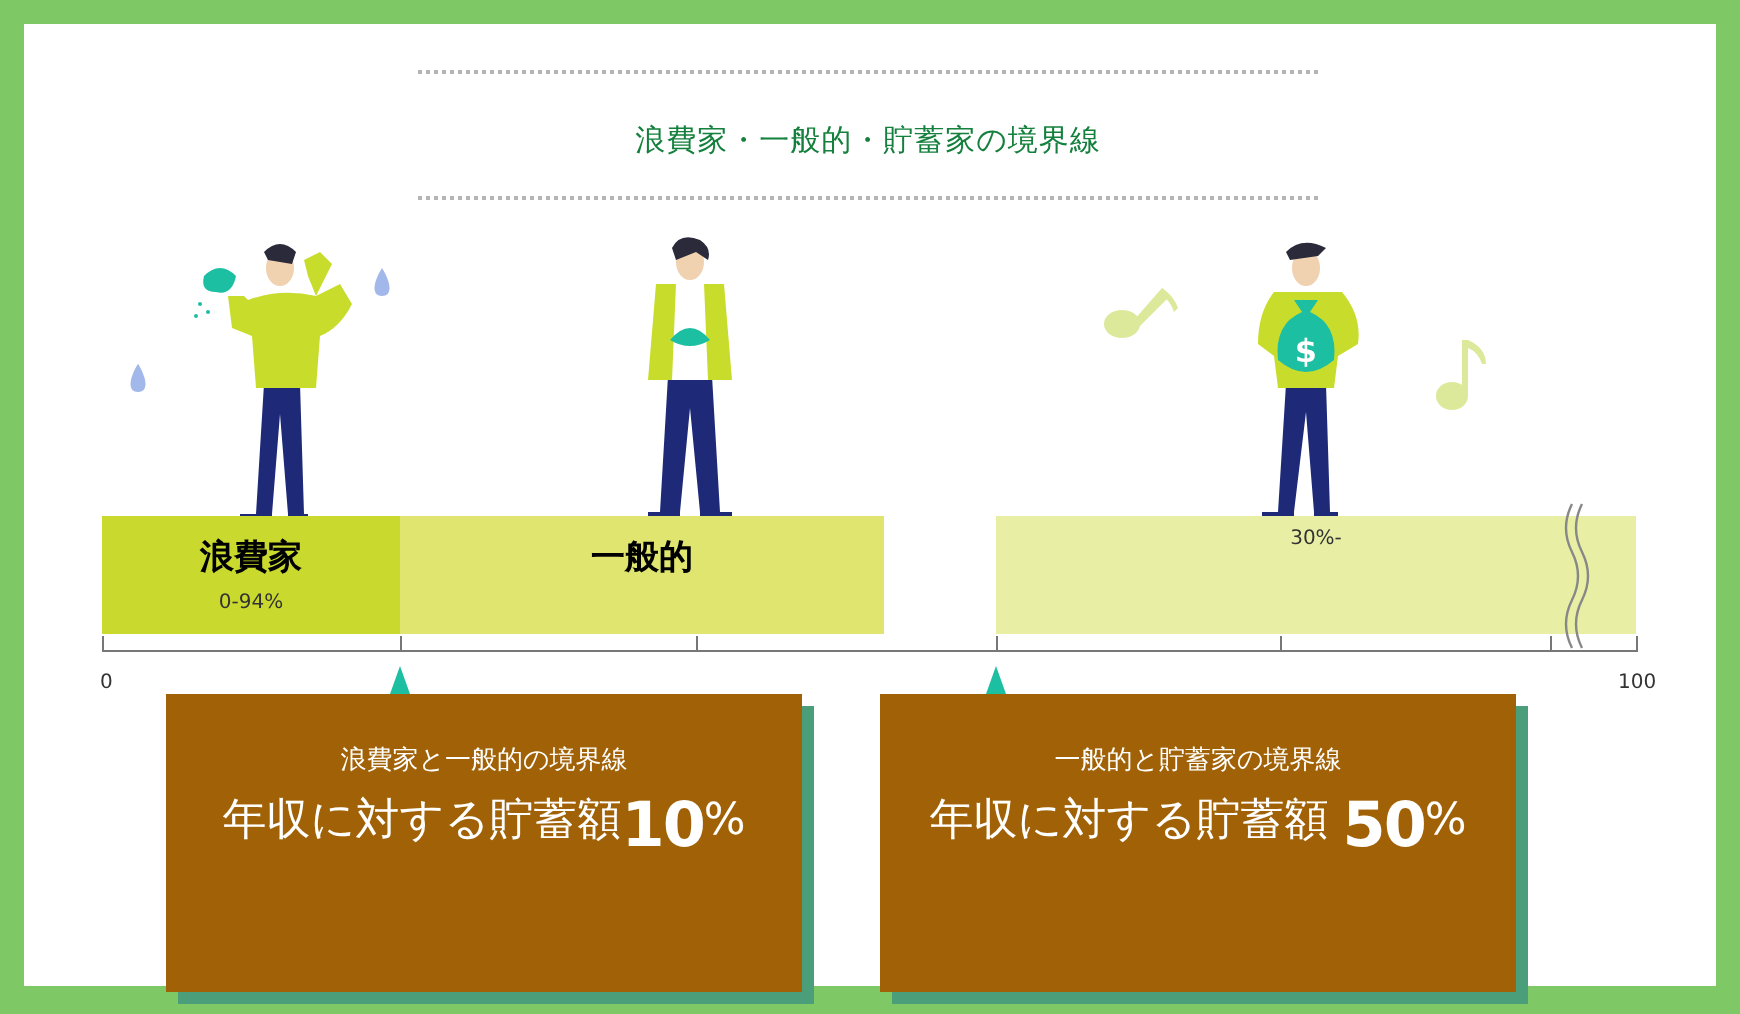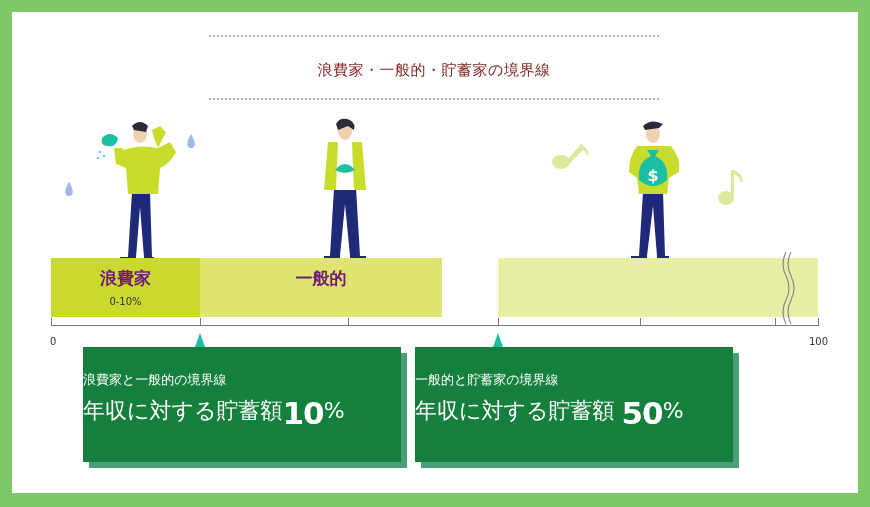--- a/index.html
+++ b/index.html
@@ -1,27 +1,27 @@
 <!DOCTYPE html>
 <html><head>
 <meta charset="utf-8">
 <style>
   html, body { margin:0; padding:0; }
   body { width:870px; height:507px; position:relative; overflow:hidden; background:#7ec865; font-family:"DejaVu Sans","Liberation Sans",sans-serif; }
   .canvas { position:absolute; left:12px; top:12px; width:846px; height:481px; background:#ffffff; }
   .abs { position:absolute; }
   .dotline { position:absolute; left:197px; width:450px; height:0; border-top:2px dotted #b5b5b5; }
-  .title { position:absolute; left:197px; width:450px; top:49px; text-align:center; font-size:15px; color:#7f1d1d; letter-spacing:0.5px; }
+  .title { position:absolute; left:197px; width:450px; top:49px; text-align:center; font-size:15px; color:#15803d; letter-spacing:0.5px; }
   .seg { position:absolute; top:246px; height:59px; text-align:center; }
-  .seg .name { display:block; font-size:17px; font-weight:bold; color:#701a75; margin-top:9px; }
+  .seg .name { display:block; font-size:17px; font-weight:bold; color:#000000; margin-top:9px; }
   .seg .range { display:block; font-size:10px; color:#333; margin-top:6px; }
   .axis { position:absolute; left:39px; top:313px; width:767px; height:1px; background:#777; }
   .tick { position:absolute; top:306px; width:1px; height:8px; background:#777; }
   .axlabel { position:absolute; font-size:10px; color:#333; }
-  .callout { position:absolute; top:335px; width:318px; height:115px; background:#15803d; box-shadow:6px 6px 0 #4a9e7a; color:#fff; }
+  .callout { position:absolute; top:335px; width:318px; height:149px; background:#a16207; box-shadow:6px 6px 0 #4a9e7a; color:#fff; text-align:center; }
   .callout .sub { display:block; font-size:13px; margin-top:24px; }
   .callout .main { display:block; margin-top:6px; font-size:22px; white-space:nowrap; }
   .callout .big { font-size:31px; font-weight:bold; vertical-align:-6px; letter-spacing:-1px; }
   .callout .pct { font-size:22px; }
   .pointer { position:absolute; width:0; height:0; border-left:5px solid transparent; border-right:5px solid transparent; border-bottom:14px solid #1dbfa3; }
   svg { position:absolute; overflow:visible; }
 </style>
 </head>
 <body>
 
@@ -93,26 +93,27 @@
       <path d="M96 8 Q104 0 116 6 L112 10 L98 12Z" fill="#2a2a3a"></path>
       <g>
         <path d="M100 32 L112 32 L108 38 Q122 44 120 62 Q106 74 92 62 Q90 44 104 38Z" fill="#1dbfa3"></path>
         <text x="106" y="63" text-anchor="middle" font-size="16" font-weight="bold" fill="#fff" font-family="DejaVu Sans, sans-serif">$</text>
       </g>
     </svg>
   </div>
 
   <div class="seg" style="left:39px;width:149px;background:#c9d92e;">
     <span class="name">浪費家</span>
-    <span class="range">0-10%</span>
+    <span class="range">0-94%</span>
   </div>
   <div class="seg" style="left:188px;width:242px;background:#dfe56e;">
     <span class="name">一般的</span>
   </div>
   <div class="seg" style="left:486px;width:320px;background:#e8efa5;">
+    <span class="range">30%-</span>
   </div>
 
   <svg style="left:768px;top:240px;" width="20" height="76" viewBox="0 0 20 76">
     <path d="M6 0 Q0 12 6 24 Q12 36 6 48 Q0 60 6 72" fill="none" stroke="#888" stroke-width="1.2"></path>
     <path d="M11 0 Q5 12 11 24 Q17 36 11 48 Q5 60 11 72" fill="none" stroke="#888" stroke-width="1.2"></path>
   </svg>
 
   <div class="axis"></div>
   <div class="tick" style="left:39px;"></div>
   <div class="tick" style="left:188px;"></div>
@@ -124,18 +125,18 @@
   <div class="axlabel" style="left:38px;top:324px;">0</div>
   <div class="axlabel" style="left:797px;top:324px;">100</div>
 
   <div class="pointer" style="left:183px;top:321px;"></div>
   <div class="callout" style="left:71px;">
     <span class="sub">浪費家と一般的の境界線</span>
     <span class="main"><span>年収に対する貯蓄額</span><span class="big">10</span><span class="pct">%</span></span>
   </div>
 
   <div class="pointer" style="left:481px;top:321px;"></div>
-  <div class="callout" style="left:403px;">
+  <div class="callout" style="left:428px;">
     <span class="sub">一般的と貯蓄家の境界線</span>
     <span class="main"><span>年収に対する貯蓄額</span> <span class="big">50</span><span class="pct">%</span></span>
   </div>
 
 </div>
 
 </body></html>

